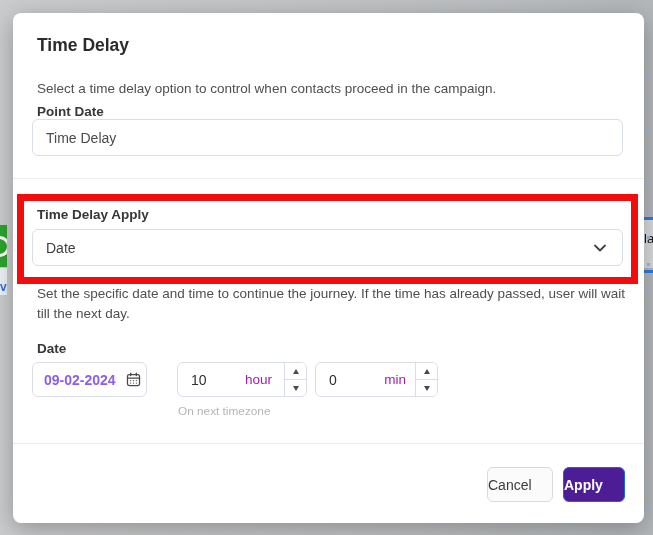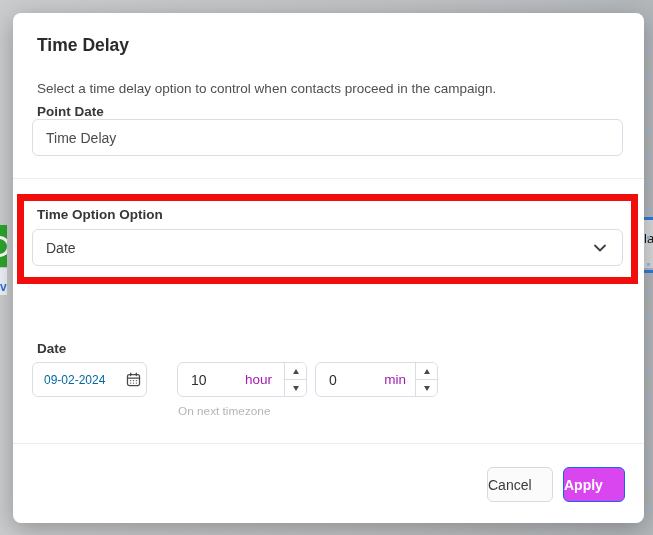--- a/index.html
+++ b/index.html
@@ -37,21 +37,21 @@
           border:1px solid #d9dee6;border-radius:6px;background:#fff;cursor:pointer;
           display:flex;align-items:center;}
   .select .sel-text{padding-left:13px;font-size:14px;color:#3f3f3f;flex:1;}
   .select .chev{margin-right:14px;display:flex;}
 
   .para{position:absolute;left:24px;top:271px;width:592px;font-size:13.5px;line-height:19.5px;color:#4f4f4f;}
 
   .date-input-wrap{position:absolute;left:19px;top:349px;width:115px;height:35px;box-sizing:border-box;
                    border:1px solid #d9dee6;border-radius:6px;background:#fff;display:flex;align-items:center;}
   .date-input-wrap input{border:none;outline:none;background:transparent;width:78px;
-                         padding:0 0 0 11px;font-family:inherit;font-size:12px;color:#0369a1;}
+                         padding:0 0 0 11px;font-family:inherit;font-size:14px;color:#8b5cf6;font-weight:bold;}
   .cal-btn{width:22px;height:22px;display:flex;align-items:center;justify-content:center;cursor:pointer;}
 
   .num-group{position:absolute;top:349px;height:35px;box-sizing:border-box;border:1px solid #d9dee6;
              border-radius:6px;background:#fff;}
   .num-group input{position:absolute;left:0;top:0;height:33px;width:58px;border:none;outline:none;
                    background:transparent;padding:0 0 0 13px;font-family:inherit;font-size:14px;color:#2f2f2f;}
   .num-unit{position:absolute;top:9px;font-size:13.5px;color:#a21caf;}
   .spinner{position:absolute;right:0;top:0;bottom:0;width:21px;border-left:1px solid #d9dee6;
            display:flex;flex-direction:column;}
   .spin-btn{flex:1;display:flex;align-items:center;justify-content:center;cursor:pointer;background:#fff;}
@@ -62,21 +62,21 @@
   .helper{position:absolute;left:165px;top:391px;font-size:11.8px;color:#b5b5b5;}
 
   .highlight{position:absolute;left:4px;top:181px;width:621px;height:90px;box-sizing:border-box;
              border:7px solid #f20d0d;pointer-events:none;}
 
   .howto{position:absolute;left:24px;top:458px;display:flex;align-items:center;gap:7px;cursor:pointer;}
   .howto .label{font-size:14.5px;font-weight:700;color:#1a63e6;}
   .btn{position:absolute;top:454px;height:35px;box-sizing:border-box;border-radius:6px;
        display:flex;align-items:center;font-size:14px;cursor:pointer;}
   .btn-cancel{left:474px;width:66px;background:#fbfbfb;border:1px solid #d9d9d9;color:#3b3b3b;font-weight:400;}
-  .btn-apply{left:550px;width:62px;background:#d946ef;border:1px solid #1766e8;color:#ffffff;font-weight:600;}
+  .btn-apply{left:550px;width:62px;background:#4c1d95;border:1px solid #1766e8;color:#ffffff;font-weight:600;}
 </style>
 </head>
 <body>
 
 <div class="stage">
 
   <div class="canvas-strip">
     <div class="strip-card"></div>
     <div class="strip-line" style="top:217px"></div>
     <div class="strip-line" style="top:270px"></div>
@@ -111,30 +111,31 @@
   <div class="modal">
 
     <div class="title">Time Delay</div>
     <div class="subtitle">Select a time delay option to control when contacts proceed in the campaign.</div>
 
     <div class="field-label" style="left:24px;top:91px">Point Date</div>
     <input class="text-input" style="top: 106px;" value="Time Delay">
 
     <div class="divider" style="top:165px"></div>
 
-    <div class="field-label" style="left:24px;top:194px">Time Option Option</div>
+    <div class="field-label" style="left:24px;top:194px">Time Delay Apply</div>
     <div class="select">
       <span class="sel-text">Date</span>
       <span class="chev">
         <svg width="16" height="16" viewBox="0 0 16 16" fill="none">
           <path d="M3 5.5 L8 10.5 L13 5.5" stroke="#3f3f3f" stroke-width="1.8" stroke-linecap="round" stroke-linejoin="round"></path>
         </svg>
       </span>
     </div>
 
+    <div class="para">Set the specific date and time to continue the journey. If the time has already passed, user will wait till the next day.</div>
 
     <div class="field-label" style="left:24px;top:328px">Date</div>
 
     <div class="date-input-wrap">
       <input value="09-02-2024" style="">
       <span class="cal-btn">
         <svg width="17" height="17" viewBox="0 0 24 24" fill="none" stroke="#4a4a4a" stroke-width="1.8" stroke-linecap="round">
           <rect x="3.5" y="5" width="17" height="15.5" rx="2.5"></rect>
           <line x1="3.5" y1="10" x2="20.5" y2="10"></line>
           <line x1="8" y1="3" x2="8" y2="6.5"></line>

